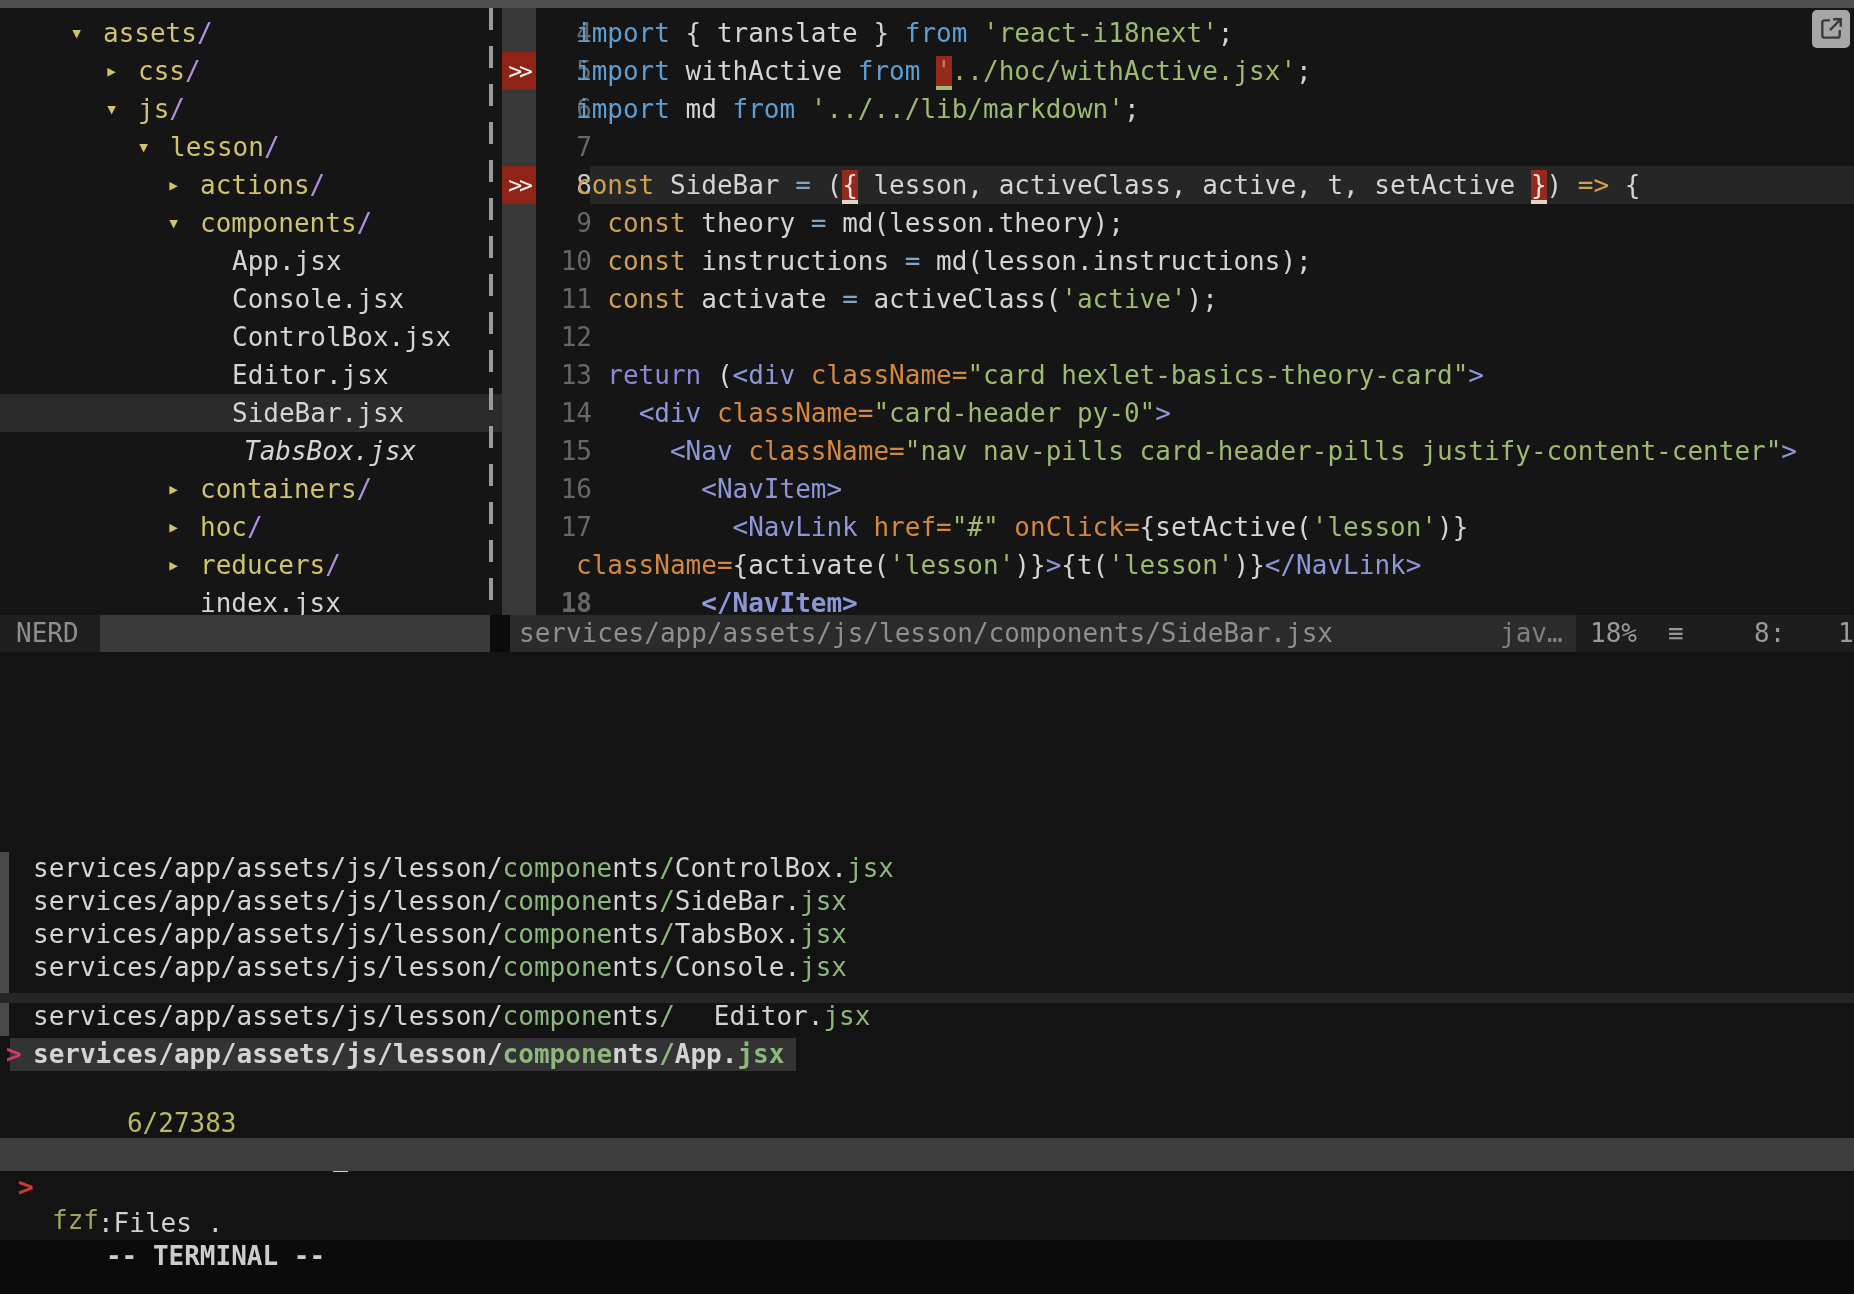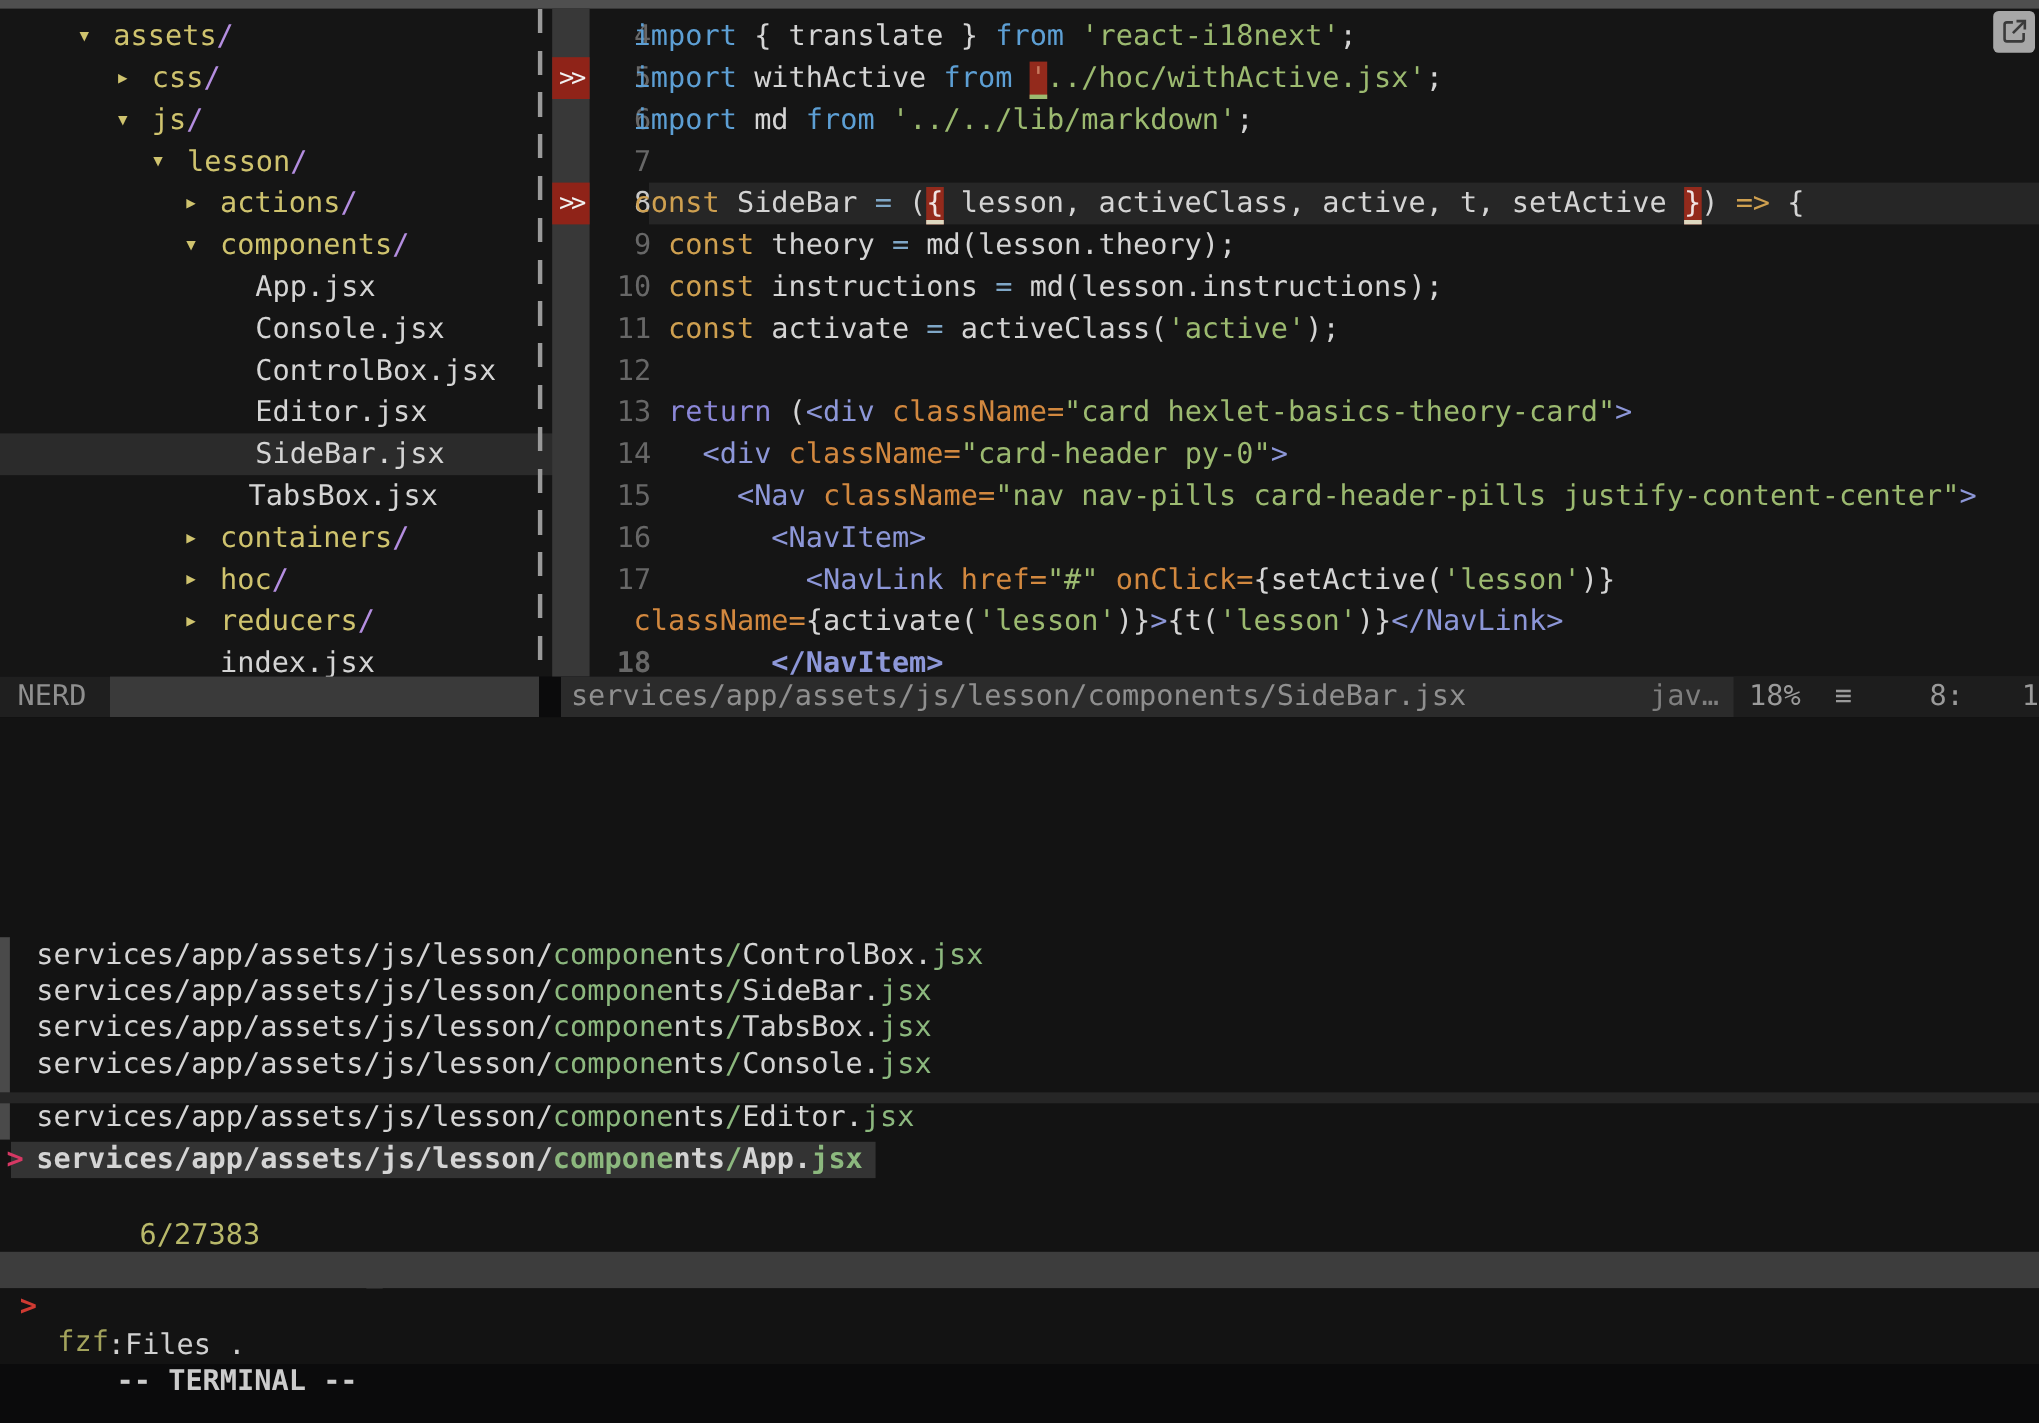--- a/index.html
+++ b/index.html
@@ -84,21 +84,21 @@
         <div class="trow" style="top: 44px;"><span class="arr" style="left: 105px;">▸</span><span class="tlabel" style="left: 138px;"><span class="dirname">css</span><span class="slash">/</span></span></div>
         <div class="trow" style="top: 82px;"><span class="arr" style="left: 105px;">▾</span><span class="tlabel" style="left: 138px;"><span class="dirname">js</span><span class="slash">/</span></span></div>
         <div class="trow" style="top: 120px;"><span class="arr" style="left: 137px;">▾</span><span class="tlabel" style="left: 170px;"><span class="dirname">lesson</span><span class="slash">/</span></span></div>
         <div class="trow" style="top: 158px;"><span class="arr" style="left: 167px;">▸</span><span class="tlabel" style="left: 200px;"><span class="dirname">actions</span><span class="slash">/</span></span></div>
         <div class="trow" style="top: 196px;"><span class="arr" style="left: 167px;">▾</span><span class="tlabel" style="left: 200px;"><span class="dirname">components</span><span class="slash">/</span></span></div>
         <div class="trow" style="top: 234px;"><span class="tlabel" style="left: 232px;"><span class="filename">App.jsx</span></span></div>
         <div class="trow" style="top: 272px;"><span class="tlabel" style="left: 232px;"><span class="filename">Console.jsx</span></span></div>
         <div class="trow" style="top: 310px;"><span class="tlabel" style="left: 232px;"><span class="filename">ControlBox.jsx</span></span></div>
         <div class="trow" style="top: 348px;"><span class="tlabel" style="left: 232px;"><span class="filename">Editor.jsx</span></span></div>
         <div class="trow sel" style="top: 386px; padding-left: 16px;"><span class="tlabel" style="left: 232px;"><span class="filename">SideBar.jsx</span></span></div>
-        <div class="trow" style="top: 424px;"><span class="tlabel" style="left: 226px;"><span class="filename">TabsBox.jsx</span></span></div>
+        <div class="trow" style="top: 424px;"><span class="tlabel" style="left: 244px; font-style: italic;"><span class="filename">TabsBox.jsx</span></span></div>
         <div class="trow" style="top: 462px;"><span class="arr" style="left: 167px;">▸</span><span class="tlabel" style="left: 200px;"><span class="dirname">containers</span><span class="slash">/</span></span></div>
         <div class="trow" style="top: 500px;"><span class="arr" style="left: 167px;">▸</span><span class="tlabel" style="left: 200px;"><span class="dirname">hoc</span><span class="slash">/</span></span></div>
         <div class="trow" style="top: 538px;"><span class="arr" style="left: 167px;">▸</span><span class="tlabel" style="left: 200px;"><span class="dirname">reducers</span><span class="slash">/</span></span></div>
         <div class="trow" style="top: 576px;"><span class="tlabel" style="left: 200px;"><span class="filename">index.jsx</span></span></div>
       </div>
     <div id="vsep"></div>
     <div id="signcol"></div>
     <div id="code">
         <div class="crow" style="top: 6px;"><span class="lnum">4</span><span class="ltext"><span class="tok" style="color: var(--kw);">import </span><span class="tok" style="color: var(--fg);">{ translate } </span><span class="tok" style="color: var(--kw);">from </span><span class="tok" style="color: var(--str);">'react-i18next'</span><span class="tok" style="color: var(--fg);">;</span></span></div>
         <div class="signerr" style="top: 44px;">&gt;&gt;</div>
@@ -139,21 +139,21 @@
     </div>
   </div>
 
   <div id="terminal-region">
     <div id="fzf-scrollbar"></div>
     <div id="term-results">
         <div class="trowline frow" style="top: 200px;"><span class="ftext"><span style="color: var(--fg);">services/app/assets/js/lesson/</span><span style="color: var(--match);">compone</span><span style="color: var(--fg);">nts</span><span style="color: var(--match);">/</span><span style="color: var(--fg);">ControlBox.</span><span style="color: var(--match);">jsx</span></span></div>
         <div class="trowline frow" style="top: 233px;"><span class="ftext"><span style="color: var(--fg);">services/app/assets/js/lesson/</span><span style="color: var(--match);">compone</span><span style="color: var(--fg);">nts</span><span style="color: var(--match);">/</span><span style="color: var(--fg);">SideBar.</span><span style="color: var(--match);">jsx</span></span></div>
         <div class="trowline frow" style="top: 266px;"><span class="ftext"><span style="color: var(--fg);">services/app/assets/js/lesson/</span><span style="color: var(--match);">compone</span><span style="color: var(--fg);">nts</span><span style="color: var(--match);">/</span><span style="color: var(--fg);">TabsBox.</span><span style="color: var(--match);">jsx</span></span></div>
         <div class="trowline frow" style="top: 299px;"><span class="ftext"><span style="color: var(--fg);">services/app/assets/js/lesson/</span><span style="color: var(--match);">compone</span><span style="color: var(--fg);">nts</span><span style="color: var(--match);">/</span><span style="color: var(--fg);">Console.</span><span style="color: var(--match);">jsx</span></span></div>
-        <div class="trowline frow" style="top: 348px;"><span class="ftext"><span style="color: var(--fg);">services/app/assets/js/lesson/</span><span style="color: var(--match);">compone</span><span style="color: var(--fg);">nts</span><span style="color: var(--match);">/</span><span style="color: var(--fg);">Editor.</span><span style="color: var(--match);">jsx</span></span></div>
+        <div class="trowline frow" style="top: 348px;"><span class="ftext"><span style="color: var(--fg);">services/app/assets/js/lesson/</span><span style="color: var(--match);">compone</span><span style="color: var(--fg);">nts</span><span style="color: var(--match);">/</span><span style="color: var(--fg); margin-left: 39px;">Editor.</span><span style="color: var(--match);">jsx</span></span></div>
         <div class="trowline frow fsel" style="top: 386px;"><span class="fptr">&gt;</span><span class="fband"><span style="color: var(--fg);">services/app/assets/js/lesson/</span><span style="color: var(--match);">compone</span><span style="color: var(--fg);">nts</span><span style="color: var(--match);">/</span><span style="color: var(--fg);">App.</span><span style="color: var(--match);">jsx</span></span></div>
       </div>
     <div id="artifact-band"></div>
     <div id="fzf-counter" class="trowline" style="top:422px">
       <span>6/27383</span>
     </div>
     <div id="fzf-query" class="trowline" style="top:455px">
       <span>./compone/.jsx</span><span class="cursor-block"></span>
     </div>
     <div id="term-statusline" class="trowline">

